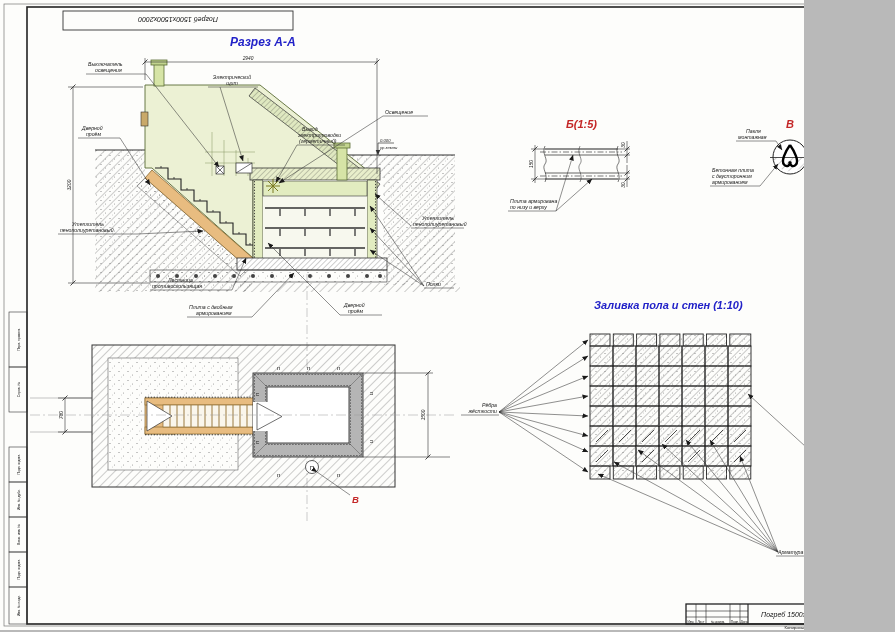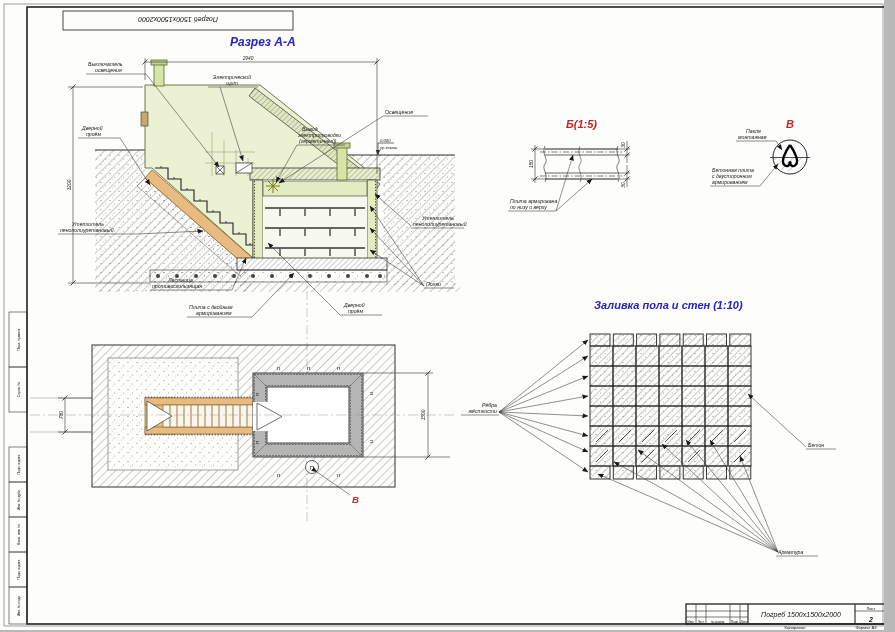--- a/index.html
+++ b/index.html
@@ -1,16 +1,16 @@
 <!DOCTYPE html>
 <html><head>
 <meta charset="utf-8">
 <style>
   html,body{margin:0;padding:0;background:#b9b9b9;}
-  #page{position:relative;width:884px;height:632px;background:#b9b9b9;overflow:hidden;
+  #page{position:relative;width:804px;height:632px;background:#b9b9b9;overflow:hidden;
         font-family:"Liberation Sans",sans-serif;}
   svg{display:block;}
   text{font-family:"Liberation Sans",sans-serif;}
   .lbl{font-style:italic;font-size:5.2px;fill:#1a1a1a;}
   .lbl-s{font-style:italic;font-size:4.2px;fill:#1a1a1a;}
   .dim{font-style:italic;font-size:4.8px;fill:#1a1a1a;}
   .ttl-blue{font-style:italic;font-weight:bold;font-size:12px;fill:#2222c8;}
   .ttl-blue2{font-style:italic;font-weight:bold;font-size:11px;fill:#2222c8;}
   .ttl-red{font-style:italic;font-weight:bold;font-size:11px;fill:#c42727;}
   .red-mark{font-style:italic;font-weight:bold;font-size:9.5px;fill:#c42727;}

